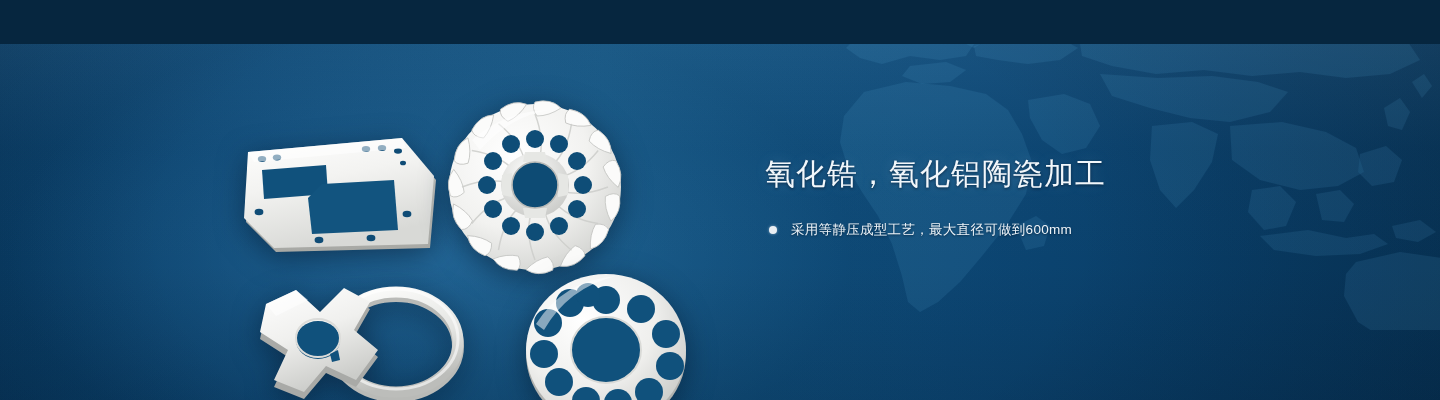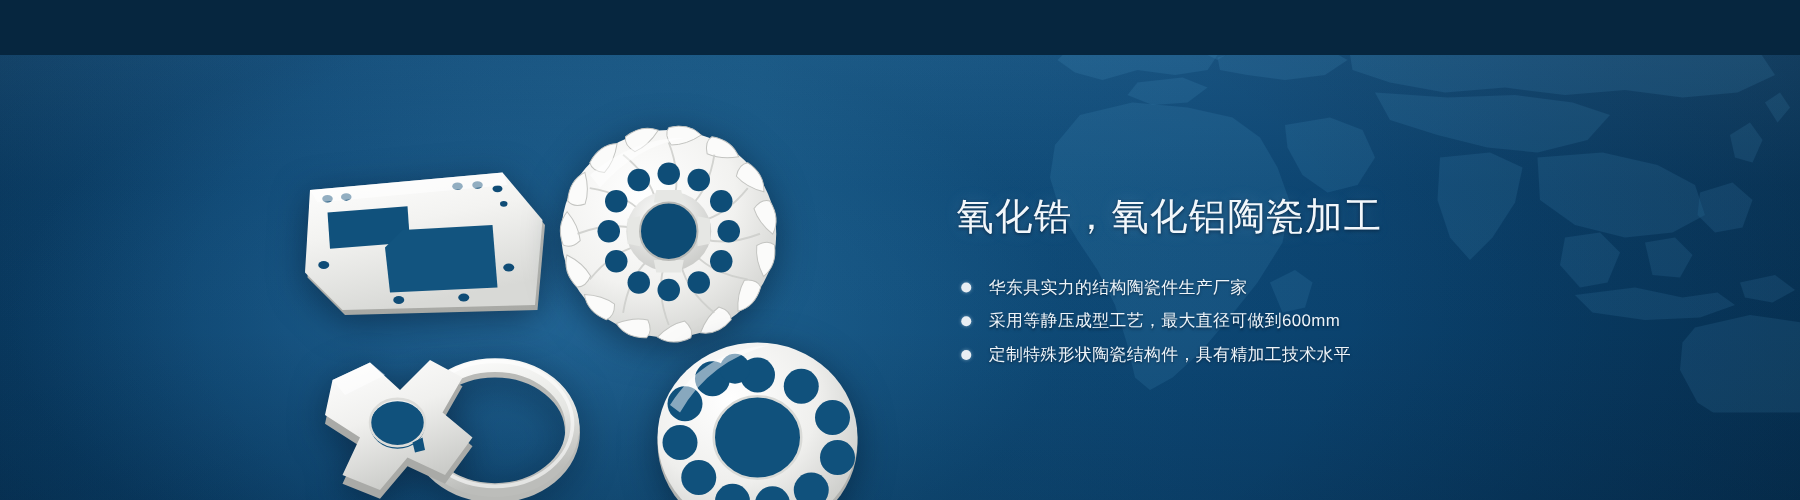--- a/index.html
+++ b/index.html
@@ -300,26 +300,18 @@
     </div>
 
   </div>
 
   <div class="copy">
     <div class="headline">氧化锆，氧化铝陶瓷加工</div>
 
     <ul class="bullets">
       <li>
         <span class="dot"></span>
-        <span>华东具实力的结构陶瓷件生产厂家</span>
-      </li>
-      <li>
-        <span class="dot"></span>
         <span>采用等静压成型工艺，最大直径可做到600mm</span>
-      </li>
-      <li>
-        <span class="dot"></span>
-        <span>定制特殊形状陶瓷结构件，具有精加工技术水平</span>
       </li>
     </ul>
   </div>
 
 </div>
 
 </body></html>

